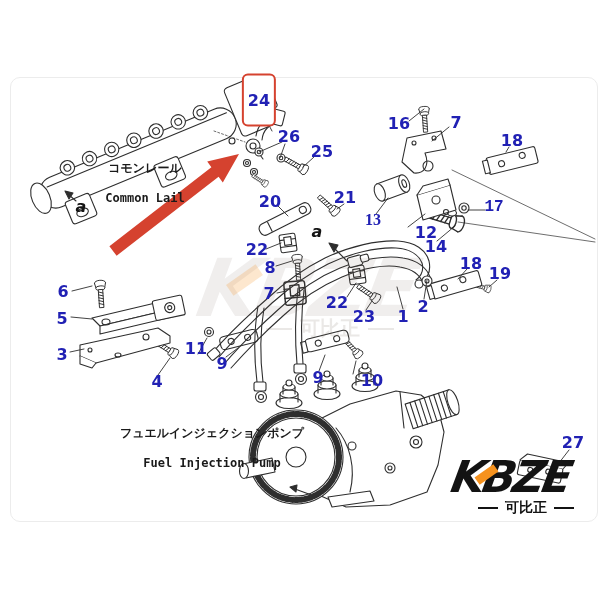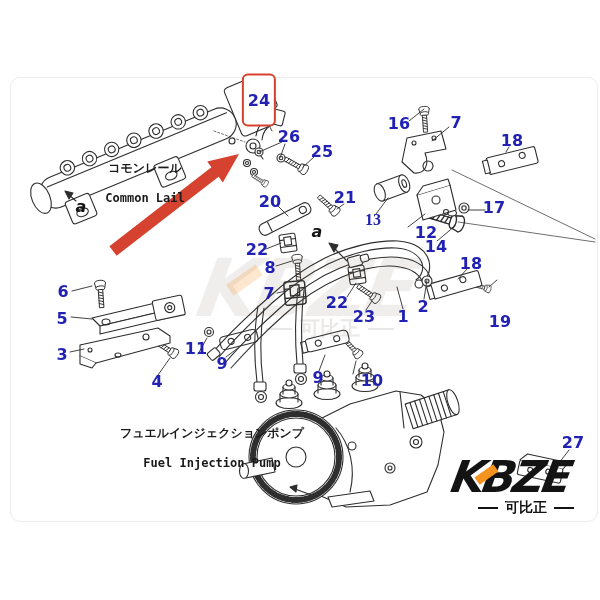--- a/index.html
+++ b/index.html
@@ -358,32 +358,32 @@
   <div id="callout-layer">
       <div class="callout boxed" style="left: 259px; top: 100px;">24</div>
       <div class="callout" style="left: 289px; top: 136px;">26</div>
       <div class="callout" style="left: 322px; top: 151px;">25</div>
       <div class="callout" style="left: 399px; top: 123px;">16</div>
       <div class="callout" style="left: 456px; top: 122px;">7</div>
       <div class="callout" style="left: 512px; top: 140px;">18</div>
       <div class="callout" style="left: 345px; top: 197px;">21</div>
       <div class="callout" style="left: 373px; top: 219px; font-family: Liberation Serif, serif;">13</div>
       <div class="callout" style="left: 426px; top: 232px;">12</div>
-      <div class="callout" style="left: 494px; top: 207px;">17</div>
+      <div class="callout" style="left: 494px; top: 207px; font-family: Liberation Mono, monospace;">17</div>
       <div class="callout" style="left: 436px; top: 246px;">14</div>
       <div class="callout" style="left: 270px; top: 201px;">20</div>
       <div class="callout" style="left: 257px; top: 249px;">22</div>
       <div class="callout" style="left: 270px; top: 267px;">8</div>
       <div class="callout" style="left: 269px; top: 293px;">7</div>
       <div class="callout" style="left: 337px; top: 302px;">22</div>
       <div class="callout" style="left: 364px; top: 316px;">23</div>
       <div class="callout" style="left: 403px; top: 316px;">1</div>
       <div class="callout" style="left: 423px; top: 306px;">2</div>
       <div class="callout" style="left: 471px; top: 263px;">18</div>
-      <div class="callout" style="left: 500px; top: 273px; margin-top: 48px;">19</div>
+      <div class="callout" style="left: 500px; top: 273px;">19</div>
       <div class="callout" style="left: 63px; top: 291px;">6</div>
       <div class="callout" style="left: 62px; top: 318px;">5</div>
       <div class="callout" style="left: 62px; top: 354px;">3</div>
       <div class="callout" style="left: 157px; top: 381px;">4</div>
       <div class="callout" style="left: 196px; top: 348px;">11</div>
       <div class="callout" style="left: 222px; top: 363px;">9</div>
       <div class="callout" style="left: 318px; top: 377px;">9</div>
       <div class="callout" style="left: 352px; top: 380px; margin-left: 20px;">10</div>
       <div class="callout" style="left: 573px; top: 442px;">27</div>
       <div class="view-label" style="left: 81px; top: 206px;">a</div>

